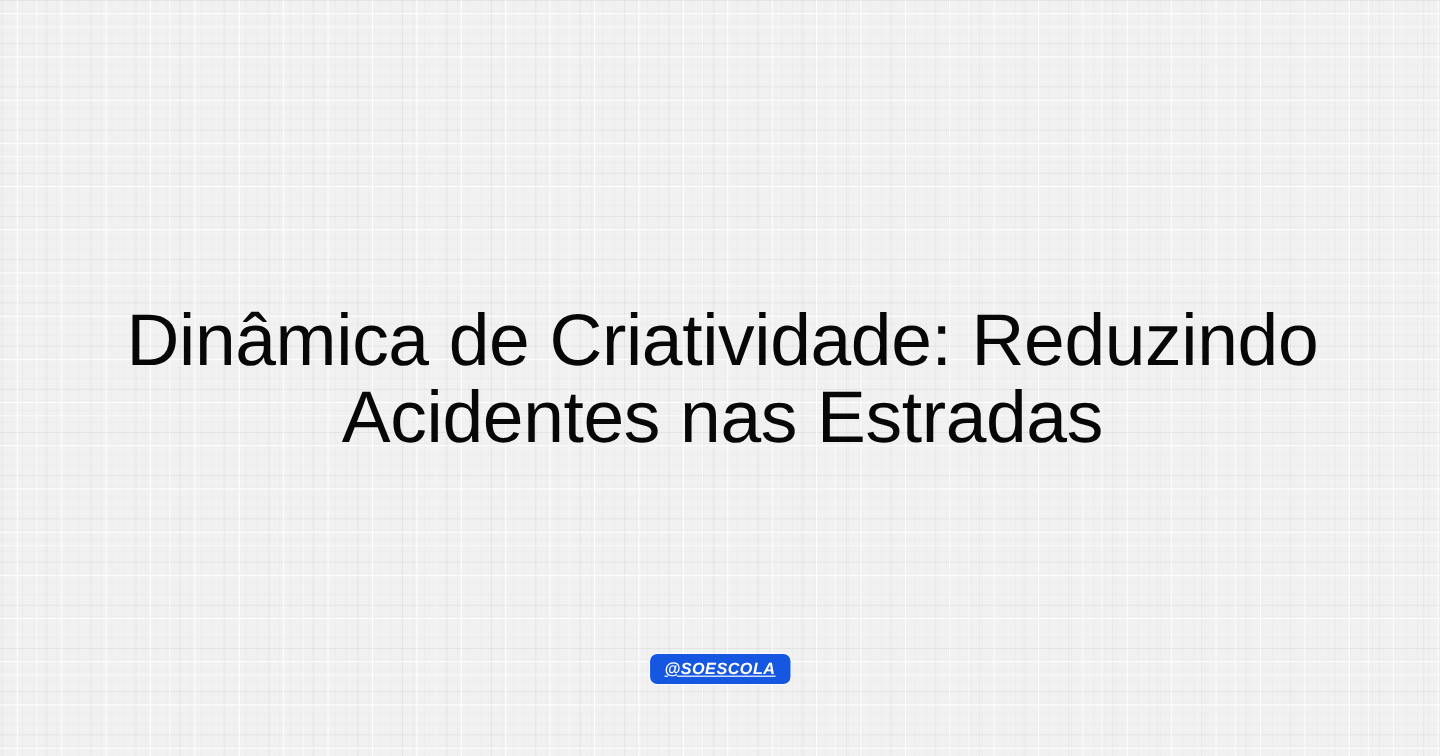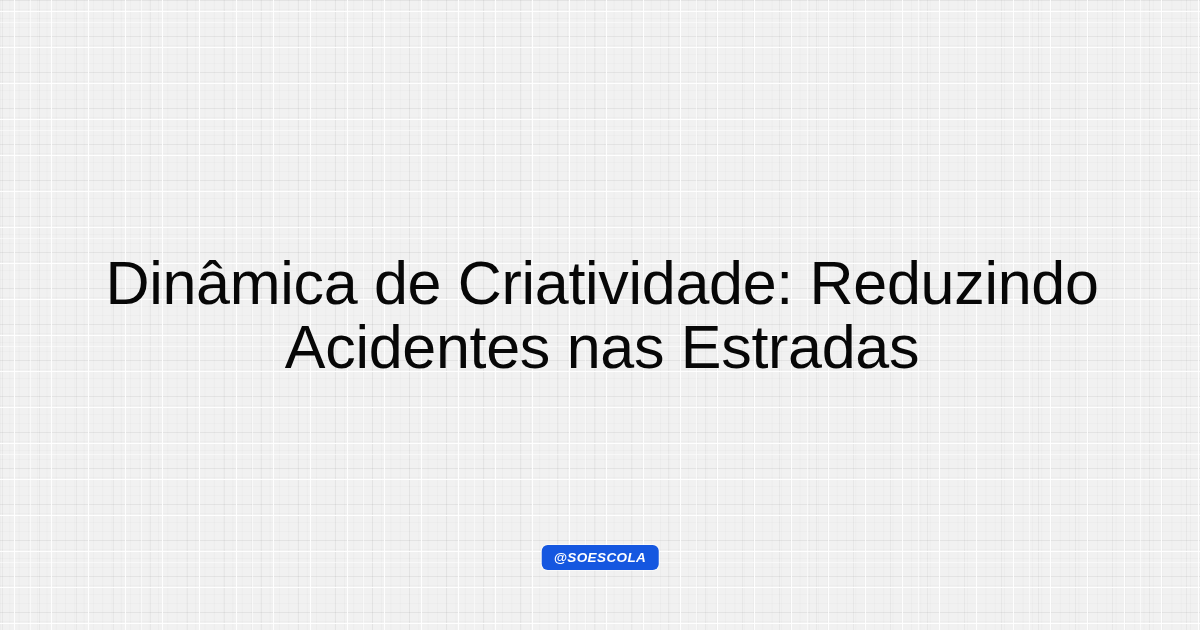--- a/index.html
+++ b/index.html
@@ -102,20 +102,21 @@
     border-radius: 6px;
     background: #1557e0;
     color: #ffffff;
     font-family: "Liberation Sans", sans-serif;
     font-weight: bold;
     font-style: italic;
     font-size: 13.5px;
     letter-spacing: 0.4px;
     white-space: nowrap;
     box-shadow: 0 0 0 1px rgba(255,255,255,0.55);
+    text-decoration: underline;
   }
 </style>
 </head>
 <body>
 
 <div id="poster">
 
   <div class="grid-layer grid-major"></div>
   <div class="grid-layer grid-minor"></div>
   <div class="grid-layer grid-minor2"></div>

